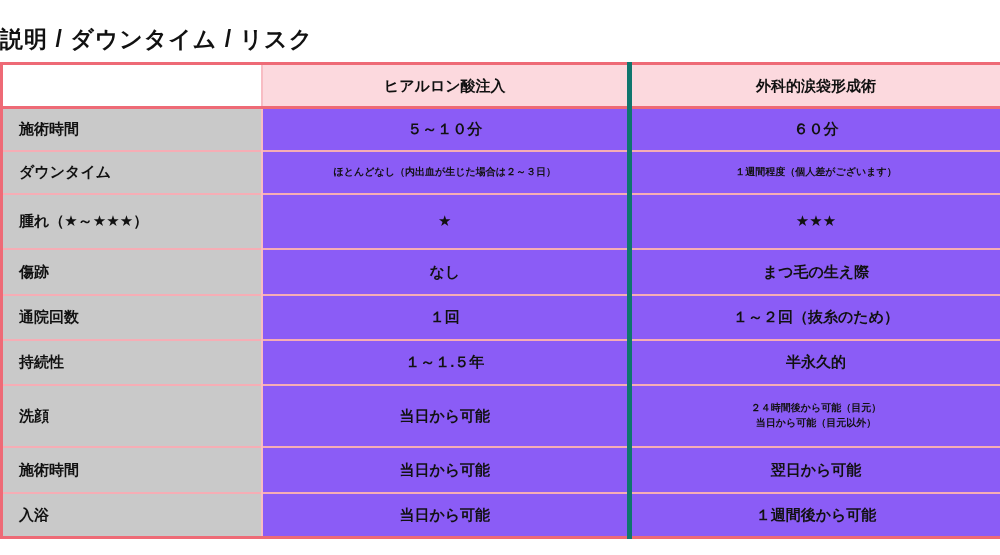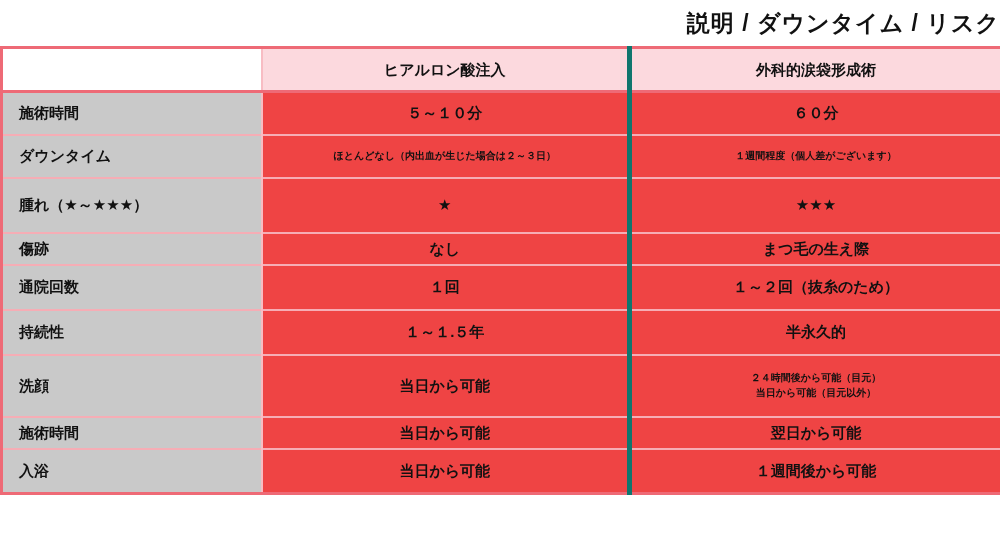--- a/index.html
+++ b/index.html
@@ -4,23 +4,23 @@
 <style>
   html,body{margin:0;padding:0;background:#ffffff;}
   body{
     width:1000px;height:555px;overflow:hidden;
     font-family:"Liberation Sans","DejaVu Sans",sans-serif;
     color:#111111;
     -webkit-font-smoothing:antialiased;
   }
   .page-title{
     margin:0;
-    padding-top:8px;
+    padding-top:24px;
     height:38px;
-    text-align:right;
+    text-align:left;
     font-size:23px;
     font-weight:bold;
     letter-spacing:1px;
     color:#111111;
   }
   table.compare{
     width:1000px;
     table-layout:fixed;
     border-collapse:collapse;
     border:3px solid #ee6a76;
@@ -30,21 +30,21 @@
   col.c3{width:372px;}
 
   th,td{
     box-sizing:border-box;
     text-align:center;
     vertical-align:middle;
     font-weight:600;
     font-size:15px;
     line-height:1.45;
     padding:2px 6px;
-    background:#ef4444;
+    background:#8b5cf6;
     white-space:pre-line;
   }
   
   tr.head{height:44px;}
   tr.head th{
     background:#fcd9de;
     font-size:15px;
     font-weight:bold;
     border-bottom:3px solid #ee6a76;
   }
@@ -60,21 +60,21 @@
     font-size:15px;
   }
   .vline-light{border-left:2px solid #f8bcc3;}
   .vline-strong{border-left:5px solid #0f766e;}
 
   td.small{font-size:10px;}
 
   tr.r-h43{height:43px;}
   tr.r-h44{height:55px;}
   tr.r-h45{height:45px;}
-  tr.r-h46{height:32px;}
+  tr.r-h46{height:46px;}
   tr.r-h62{height:62px;}
 </style>
 </head>
 <body>
 
 <h1 class="page-title">説明 / ダウンタイム / リスク</h1>
 
 <table class="compare">
   <colgroup>
       <col class="c1">

